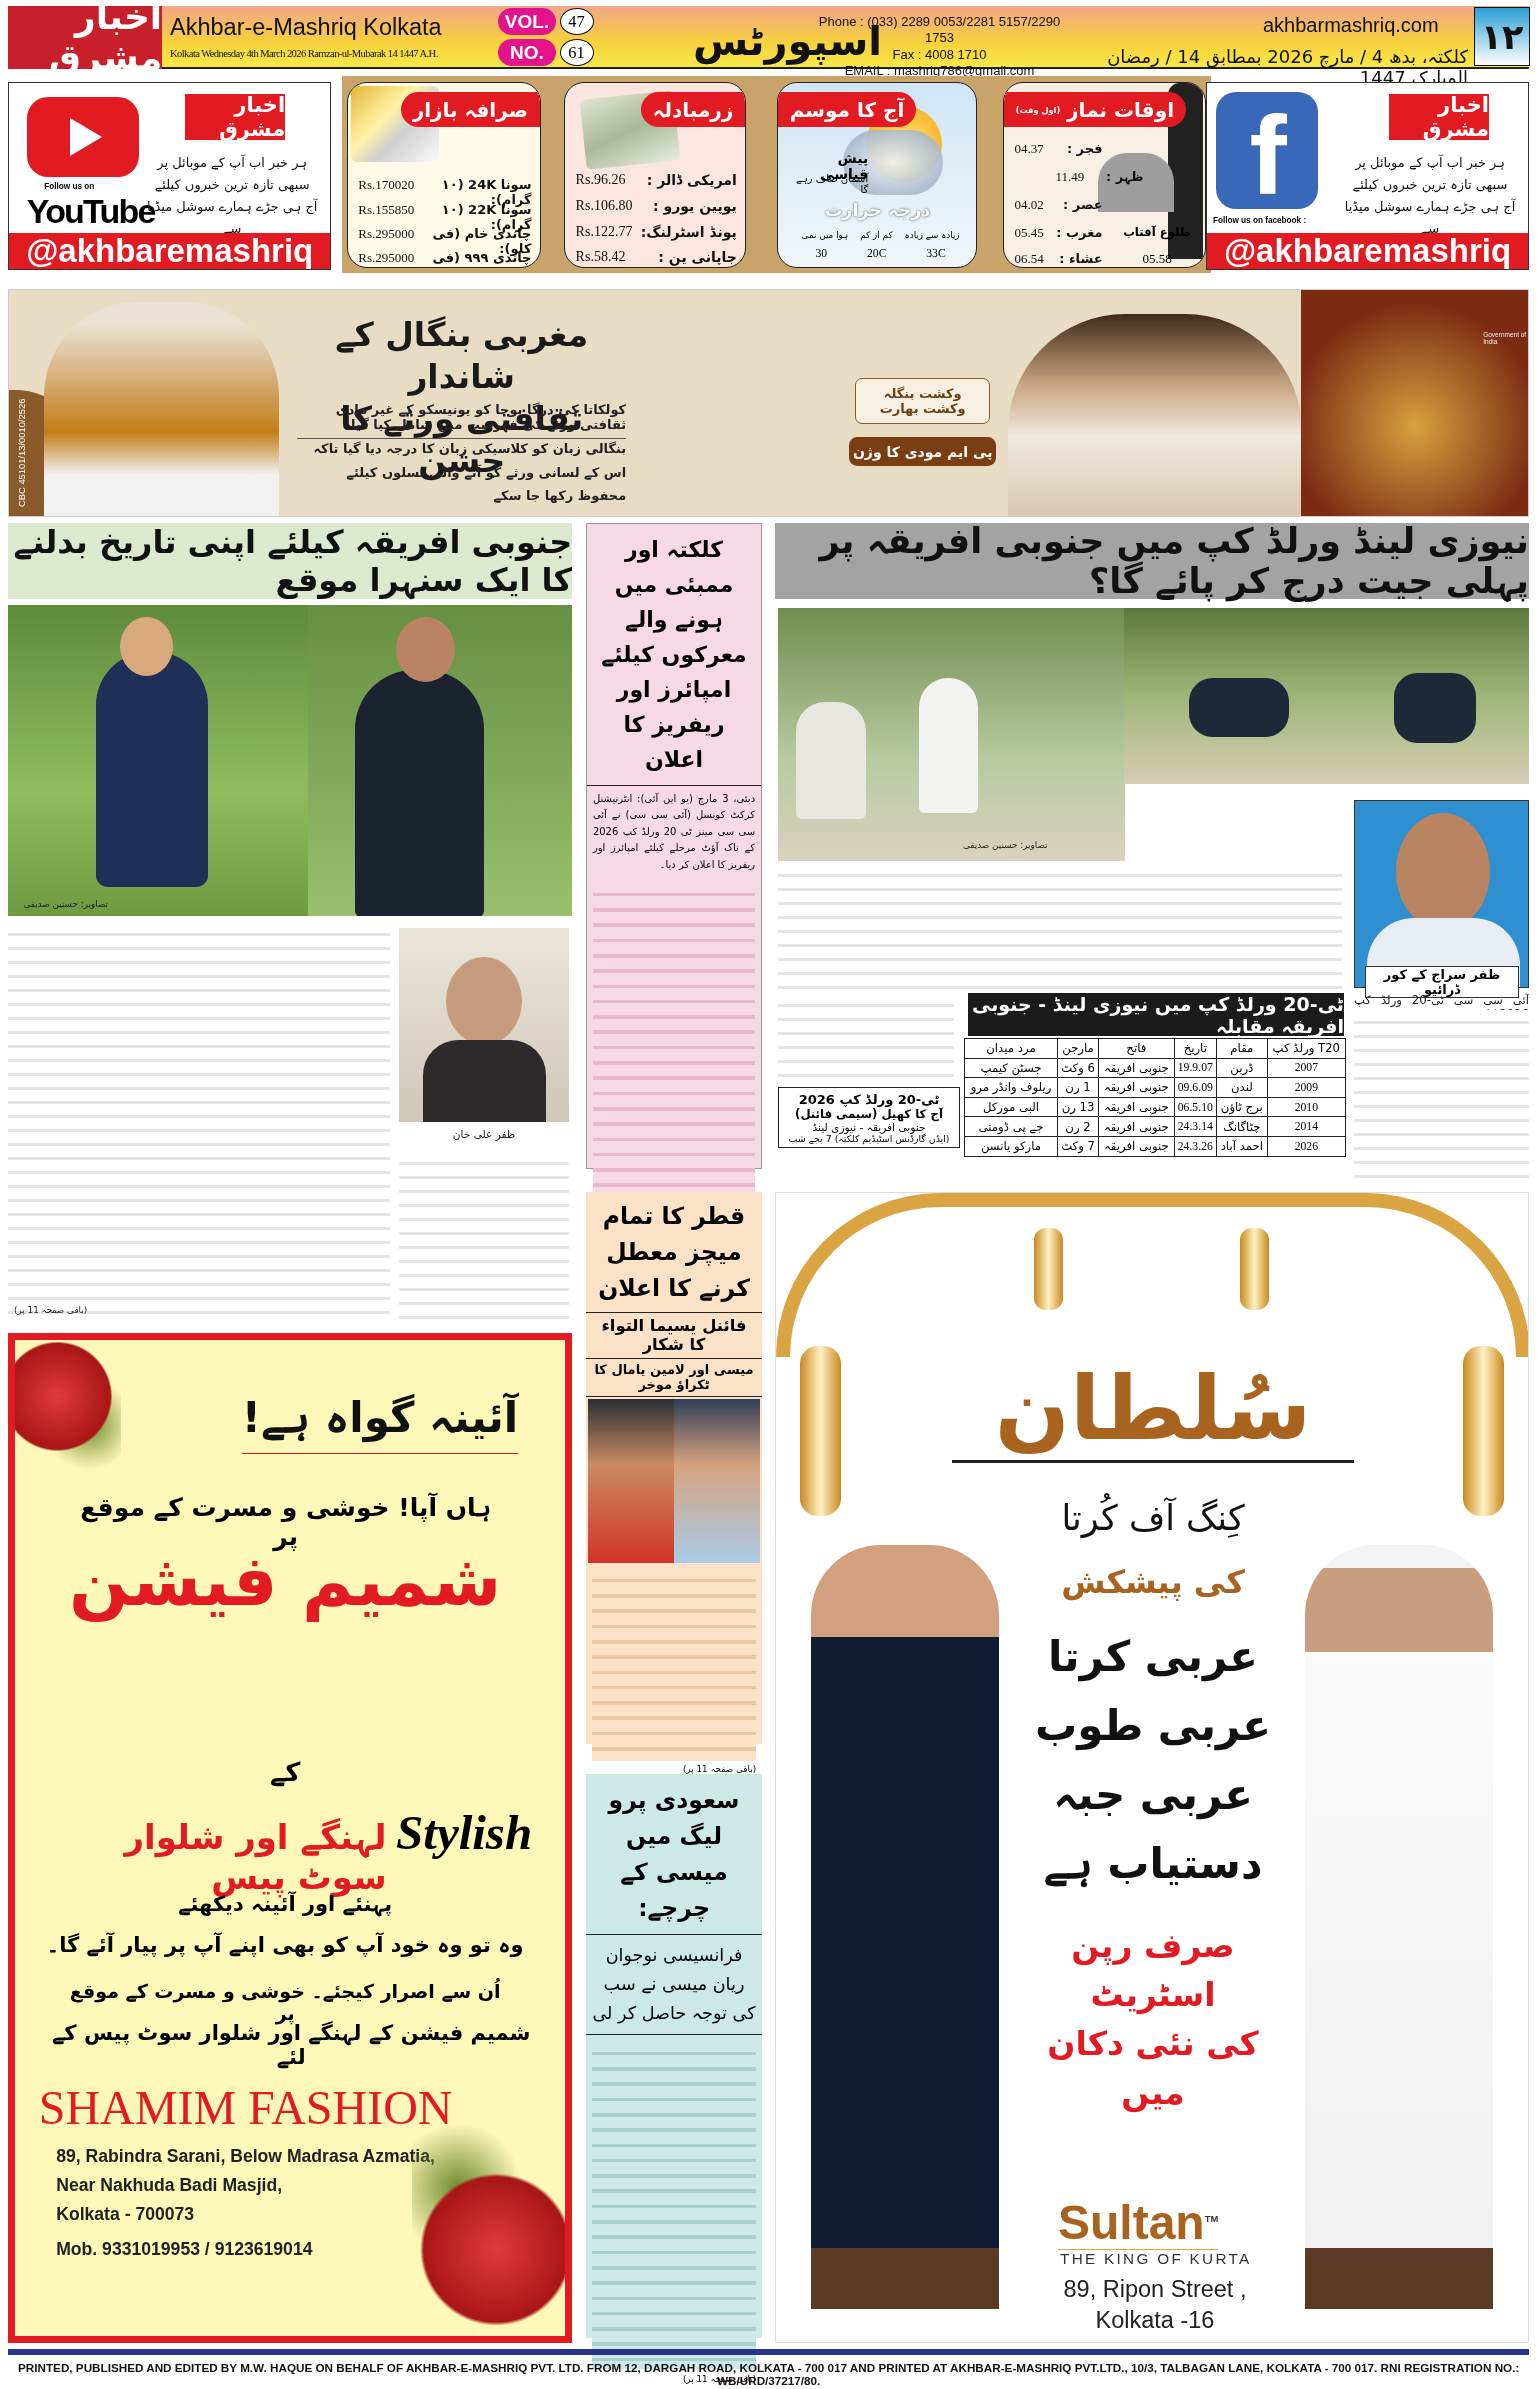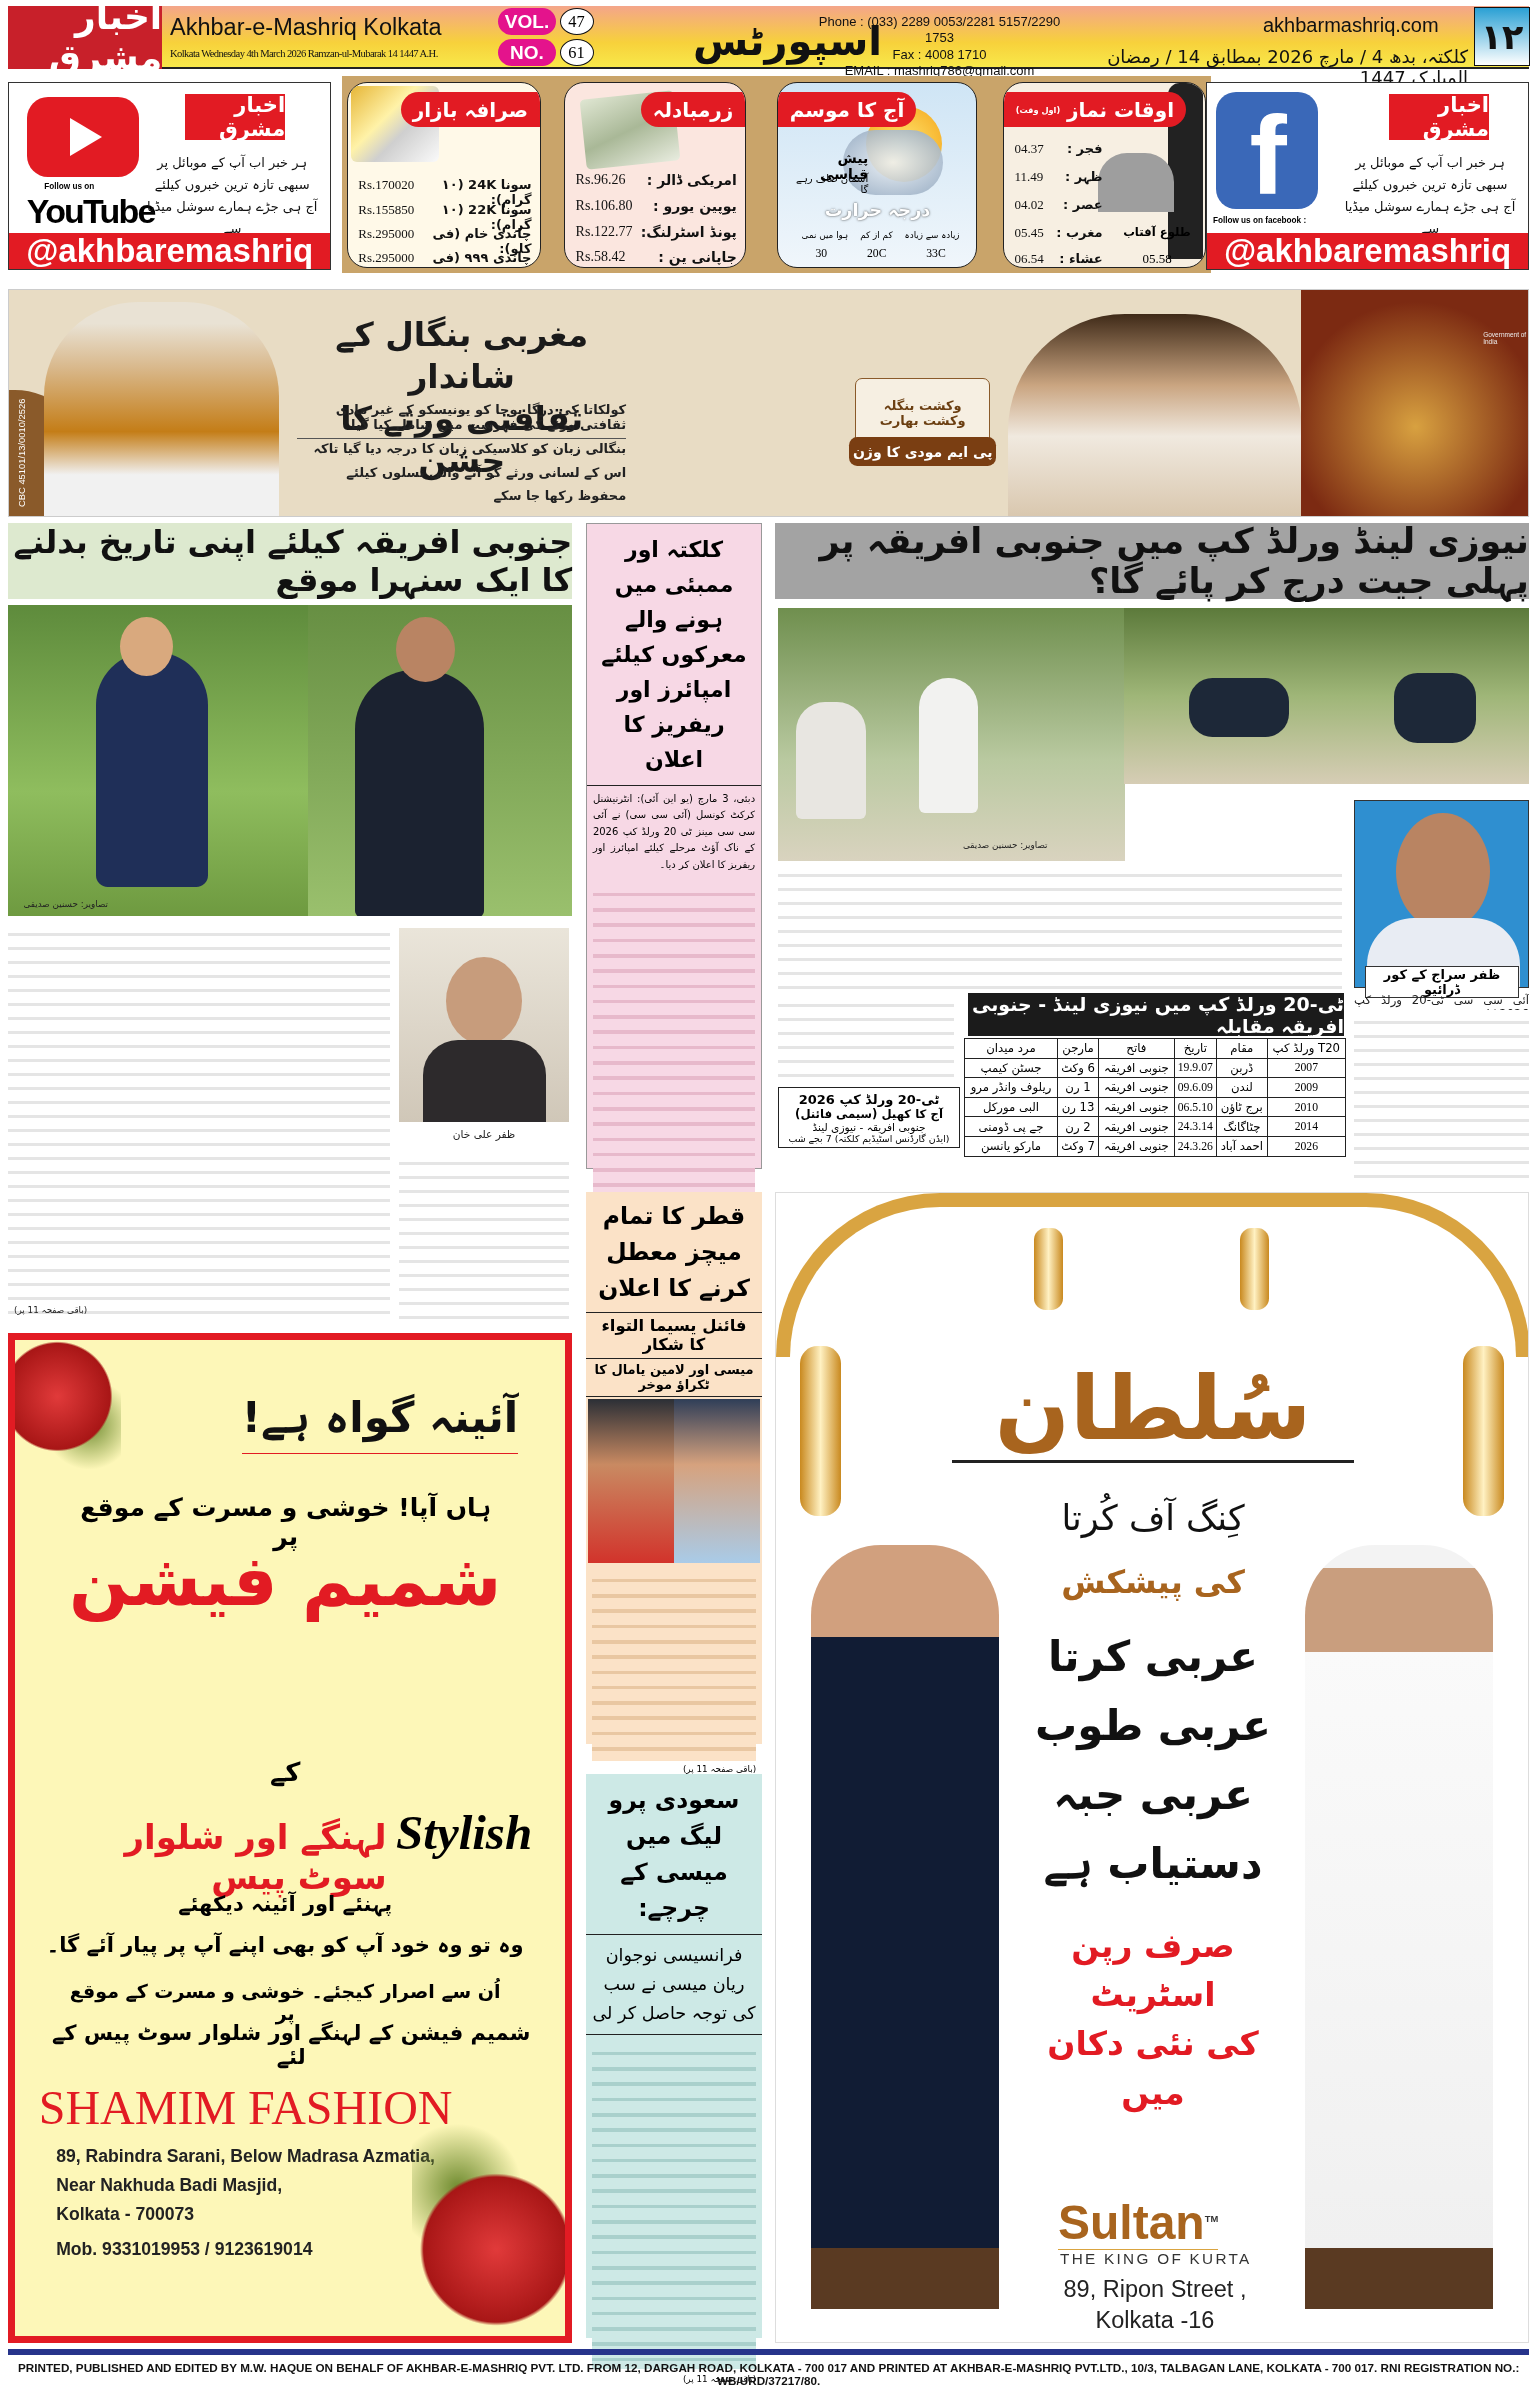--- a/index.html
+++ b/index.html
@@ -155,21 +155,21 @@
   </div>
 
   <div class="info-card" style="left:661px;width:203px;background:#f7efe2;">
     <div class="abs" style="left:164px;top:0;width:35px;height:176px;background:#222;border-radius:11.7px 11.7px 0 0;"></div>
     <div class="abs" style="left:94px;top:70px;width:76px;height:59px;background:#9e9e9e;border-radius:29px 29px 0 0;"></div>
     <div class="card-tag" style="right:auto;left:0;border-radius:0 17.6px 17.6px 0;"><span>اوقات نماز</span>&nbsp;<small style="font-size:8.2px">(اول وقت)</small></div>
     <div class="rate-row" style="top:58px;width:88px;right:auto;">
         <span class="serif">04.37</span>
         <span class="lbl">فجر :</span>
       </div>
-    <div class="rate-row" style="top:86px;width:88px;right:auto;">
+    <div class="rate-row" style="top:86px;width:88px;right:auto;margin-left:41px;">
         <span class="serif">11.49</span>
         <span class="lbl">ظہر :</span>
       </div>
     <div class="rate-row" style="top:114px;width:88px;right:auto;">
         <span class="serif">04.02</span>
         <span class="lbl">عصر :</span>
       </div>
     <div class="rate-row" style="top:142px;width:88px;right:auto;">
         <span class="serif">05.45</span>
         <span class="lbl">مغرب :</span>
@@ -200,21 +200,21 @@
 <div id="gov-ad" class="abs">
   <div class="abs" style="left:0;top:100px;width:76px;height:129px;background:#8a5a2a;border-radius:0 70px 0 0;"></div>
   <div class="abs sans" style="left:-52px;top:147px;width:129px;font-size:9.4px;color:#fff;transform:rotate(-90deg);">CBC 45101/13/0010/2526</div>
   <div class="abs" style="left:35px;top:11.7px;width:235px;height:216px;background:linear-gradient(#e9e2d4 0,#e9e2d4 10%,#d9b98d 30%,#c47d17 60%,#f1f1f1 80%);border-radius:94px 94px 0 0;"></div>
   <div class="abs rtl" style="left:288px;top:23.5px;width:329px;text-align:center;font-size:33px;font-weight:bold;line-height:42px;color:#1a1a1a;">
     <div>مغربی بنگال کے شاندار</div>
     <div>ثقافتی ورثے کا جشن</div>
   </div>
   <div class="abs rtl" style="left:288px;top:112px;width:329px;text-align:right;font-size:13px;font-weight:bold;color:#222;border-bottom:1.2px solid #555;padding-bottom:5.9px;">کولکاتا کی درگا پوجا کو یونیسکو کے غیر مادی ثقافتی ورثے کی فہرست میں شامل کیا گیا</div>
   <div class="abs rtl" style="left:288px;top:147px;width:329px;text-align:right;font-size:13px;font-weight:bold;line-height:23.5px;color:#222;">بنگالی زبان کو کلاسیکی زبان کا درجہ دیا گیا تاکہ اس کے لسانی ورثے کو آنے والی نسلوں کیلئے محفوظ رکھا جا سکے</div>
-  <div class="abs rtl" style="left:846px;top:88px;width:135px;text-align:center;border:1.2px solid #8a5a2a;border-radius:7px;padding:19px;background:#f6efe2;">
+  <div class="abs rtl" style="left:846px;top:88px;width:135px;text-align:center;border:1.2px solid #8a5a2a;border-radius:7px;padding:7px;background:#f6efe2;">
     <div style="font-size:13px;font-weight:bold;color:#6b3f12;">وکشت بنگلہ</div>
     <div style="font-size:13px;font-weight:bold;color:#6b3f12;">وکشت بھارت</div>
   </div>
   <div class="abs rtl" style="left:840px;top:147px;width:147px;height:29px;background:#7a3e12;color:#fff;border-radius:8.2px;font-size:14px;font-weight:bold;display:flex;align-items:center;justify-content:center;">پی ایم مودی کا وژن</div>
   <div class="abs" style="left:999px;top:23.5px;width:294px;height:204px;background:linear-gradient(#3f2a18,#caa581 35%,#f0e9df 60%,#d9c7ae);border-radius:117px 117px 0 0;"></div>
   <div class="abs" style="left:1292px;top:0;width:229px;height:228px;background:radial-gradient(circle at 50% 60%,#d8a140,#7c2a12 70%);"></div>
   <div class="abs sans" style="left:1474px;top:41px;font-size:6.5px;color:#eee;">Government of India</div>
 </div>
 
 <div class="abs headline-bar" style="left:8.2px;top:523px;width:564px;background:#dde9cf;font-size:32px;">جنوبی افریقہ کیلئے اپنی تاریخ بدلنے کا ایک سنہرا موقع</div>

